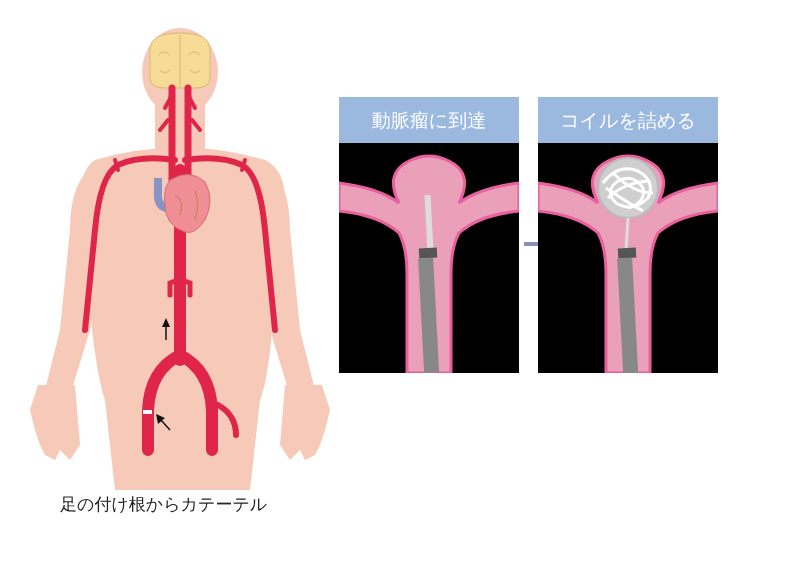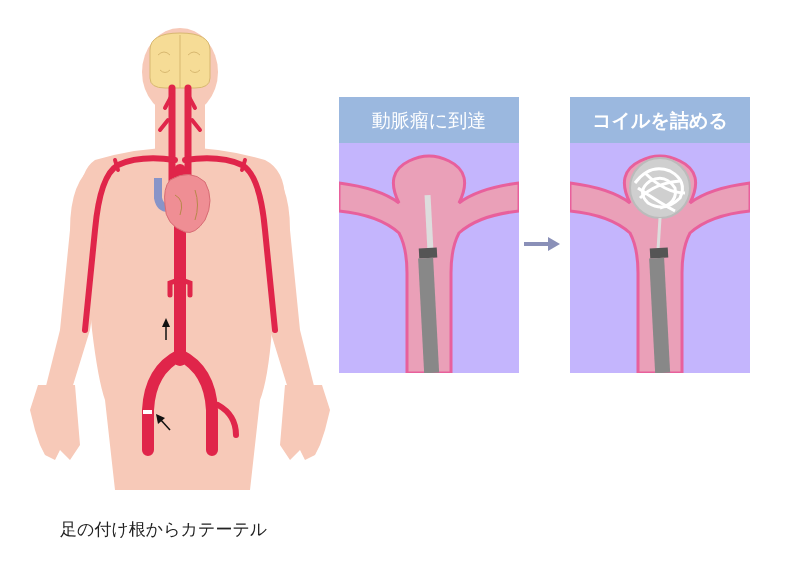--- a/index.html
+++ b/index.html
@@ -1,26 +1,26 @@
 <!DOCTYPE html>
 <html><head>
 <meta charset="utf-8">
 <style>
   html, body { margin: 0; padding: 0; background: #ffffff; }
   body { width: 800px; height: 573px; position: relative; overflow: hidden;
          font-family: "DejaVu Sans", "Liberation Sans", sans-serif; }
   .abs { position: absolute; }
   .body-figure { left: 0; top: 0; width: 340px; height: 573px; }
-  .caption { left: 60px; top: 492px; width: 280px; color: #222; font-size: 17px; line-height: 24px; margin-top: 25px; }
-  .panel { top: 97px; width: 180px; height: 276px; background: #c4b5fd; }
+  .caption { left: 60px; top: 492px; width: 280px; color: #222; font-size: 17px; line-height: 24px; }
+  .panel { top: 97px; width: 180px; height: 276px; background: #000000; }
   .panel-header { position: absolute; left: 0; top: 0; width: 180px; height: 46px;
                   background: #9bb8df; color: #fff; font-size: 19px; text-align: center; line-height: 46px; }
   .panel-svg { position: absolute; left: 0; top: 46px; width: 180px; height: 230px; }
   .panel1 { left: 339px; }
-  .panel2 { left: 570px; font-weight: bold; }
+  .panel2 { left: 538px; }
   .arrow { left: 522px; top: 236px; width: 40px; height: 16px; }
 </style>
 </head>
 <body>
 
 <svg class="abs body-figure" viewBox="0 0 340 573">
   <g fill="#f7c9b8">
 
     <ellipse cx="180" cy="72" rx="38" ry="44"></ellipse>
 

